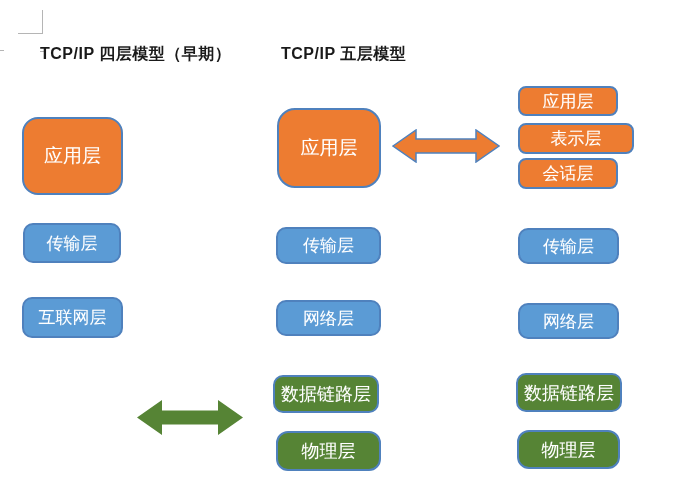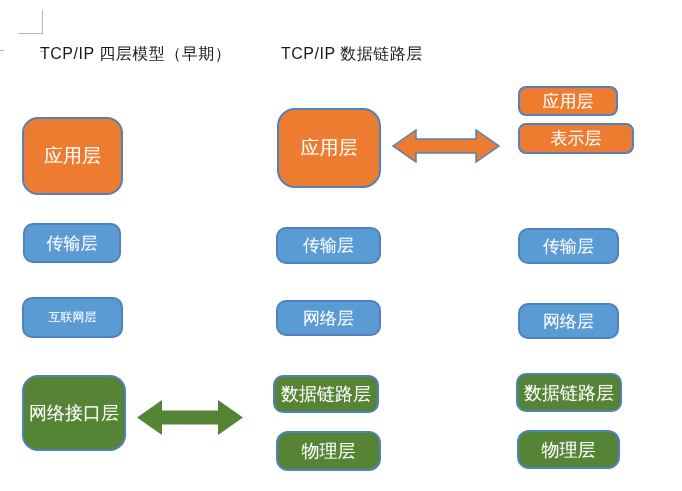--- a/index.html
+++ b/index.html
@@ -20,21 +20,21 @@
   }
   .edge-tick {
     position: absolute; background: var(--corner, #b5b5b5);
     height: 1px;
   }
   .edge-tick.t1 { left: 0; top: 50px; width: 4px; }
   .edge-tick.t2 { left: 40px; top: 51px; width: 4px; }
 
   .title {
     position: absolute; top: 44px;
-    font-size: 16px; font-weight: normal;
+    font-size: 16px; font-weight: bold;
     color: var(--title, #1a1a1a);
     white-space: nowrap; letter-spacing: 0.5px;
   }
   .title.t-col1 { left: 40px; }
   .title.t-col2 { left: 281px; }
   .title.t-col3 { left: 514px; }
 
   .box {
     position: absolute;
     display: flex; align-items: center; justify-content: center;
@@ -42,21 +42,21 @@
     background: var(--fill, #999);
     border: 2px solid var(--border, #4F81BD);
     color: var(--box_text, #ffffff);
     white-space: nowrap;
     text-shadow: 0 0 1px rgba(255,255,255,0.25);
   }
 
   
   .c1-b1 { left: 22px;  top: 117px; width: 101px; height: 78px; border-radius: 16px; font-size: 19px; }
   .c1-b2 { left: 23px;  top: 223px; width: 98px;  height: 40px; border-radius: 10px; font-size: 17px; }
-  .c1-b3 { left: 22px;  top: 297px; width: 101px; height: 41px; border-radius: 10px; font-size: 12px; }
+  .c1-b3 { left: 22px;  top: 297px; width: 101px; height: 41px; border-radius: 10px; font-size: 17px; }
   .c1-b4 { left: 22px;  top: 375px; width: 104px; height: 76px; border-radius: 16px; font-size: 18px; }
 
   
   .c2-b1 { left: 277px; top: 108px; width: 104px; height: 80px; border-radius: 18px; font-size: 19px; }
   .c2-b2 { left: 276px; top: 227px; width: 105px; height: 37px; border-radius: 10px; font-size: 17px; }
   .c2-b3 { left: 276px; top: 300px; width: 105px; height: 36px; border-radius: 10px; font-size: 17px; }
   .c2-b4 { left: 273px; top: 375px; width: 106px; height: 38px; border-radius: 10px; font-size: 18px; }
   .c2-b5 { left: 276px; top: 431px; width: 105px; height: 40px; border-radius: 12px; font-size: 18px; }
 
   
@@ -83,35 +83,35 @@
 </head>
 <body>
 
 <div class="canvas">
 
   <div class="corner-mark"></div>
   <div class="edge-tick t1"></div>
   <div class="edge-tick t2"></div>
 
   <div class="title t-col1">TCP/IP 四层模型（早期）</div>
-  <div class="title t-col2">TCP/IP 数据链路层</div>
+  <div class="title t-col2">TCP/IP 五层模型</div>
 
   <div class="box c1-b1" style="--fill: #ED7C31;">应用层</div>
   <div class="box c1-b2" style="--fill: #5B9BD5;">传输层</div>
   <div class="box c1-b3" style="--fill: #5B9BD5;">互联网层</div>
-  <div class="box c1-b4" style="--fill: #568435;">网络接口层</div>
 
   <div class="box c2-b1" style="--fill: #ED7C31;">应用层</div>
   <div class="box c2-b2" style="--fill: #5B9BD5;">传输层</div>
   <div class="box c2-b3" style="--fill: #5B9BD5;">网络层</div>
   <div class="box c2-b4" style="--fill: #568435;">数据链路层</div>
   <div class="box c2-b5" style="--fill: #568435;">物理层</div>
 
   <div class="box c3-b1" style="--fill: #ED7C31;">应用层</div>
   <div class="box c3-b2" style="--fill: #ED7C31;">表示层</div>
+  <div class="box c3-b3" style="--fill: #ED7C31;">会话层</div>
   <div class="box c3-b4" style="--fill: #5B9BD5;">传输层</div>
   <div class="box c3-b5" style="--fill: #5B9BD5;">网络层</div>
   <div class="box c3-b6" style="--fill: #568435;">数据链路层</div>
   <div class="box c3-b7" style="--fill: #568435;">物理层</div>
 
   <div class="arrow arrow-orange" style="--fill: #ED7C31;">
     <svg width="108" height="34" viewBox="0 0 108 34">
       <path d="M1,17 L24,1 L24,10 L84,10 L84,1 L107,17 L84,33 L84,24 L24,24 L24,33 Z" fill="currentColor" stroke="#4F81BD" stroke-width="1.5" stroke-linejoin="miter"></path>
     </svg>
   </div>

